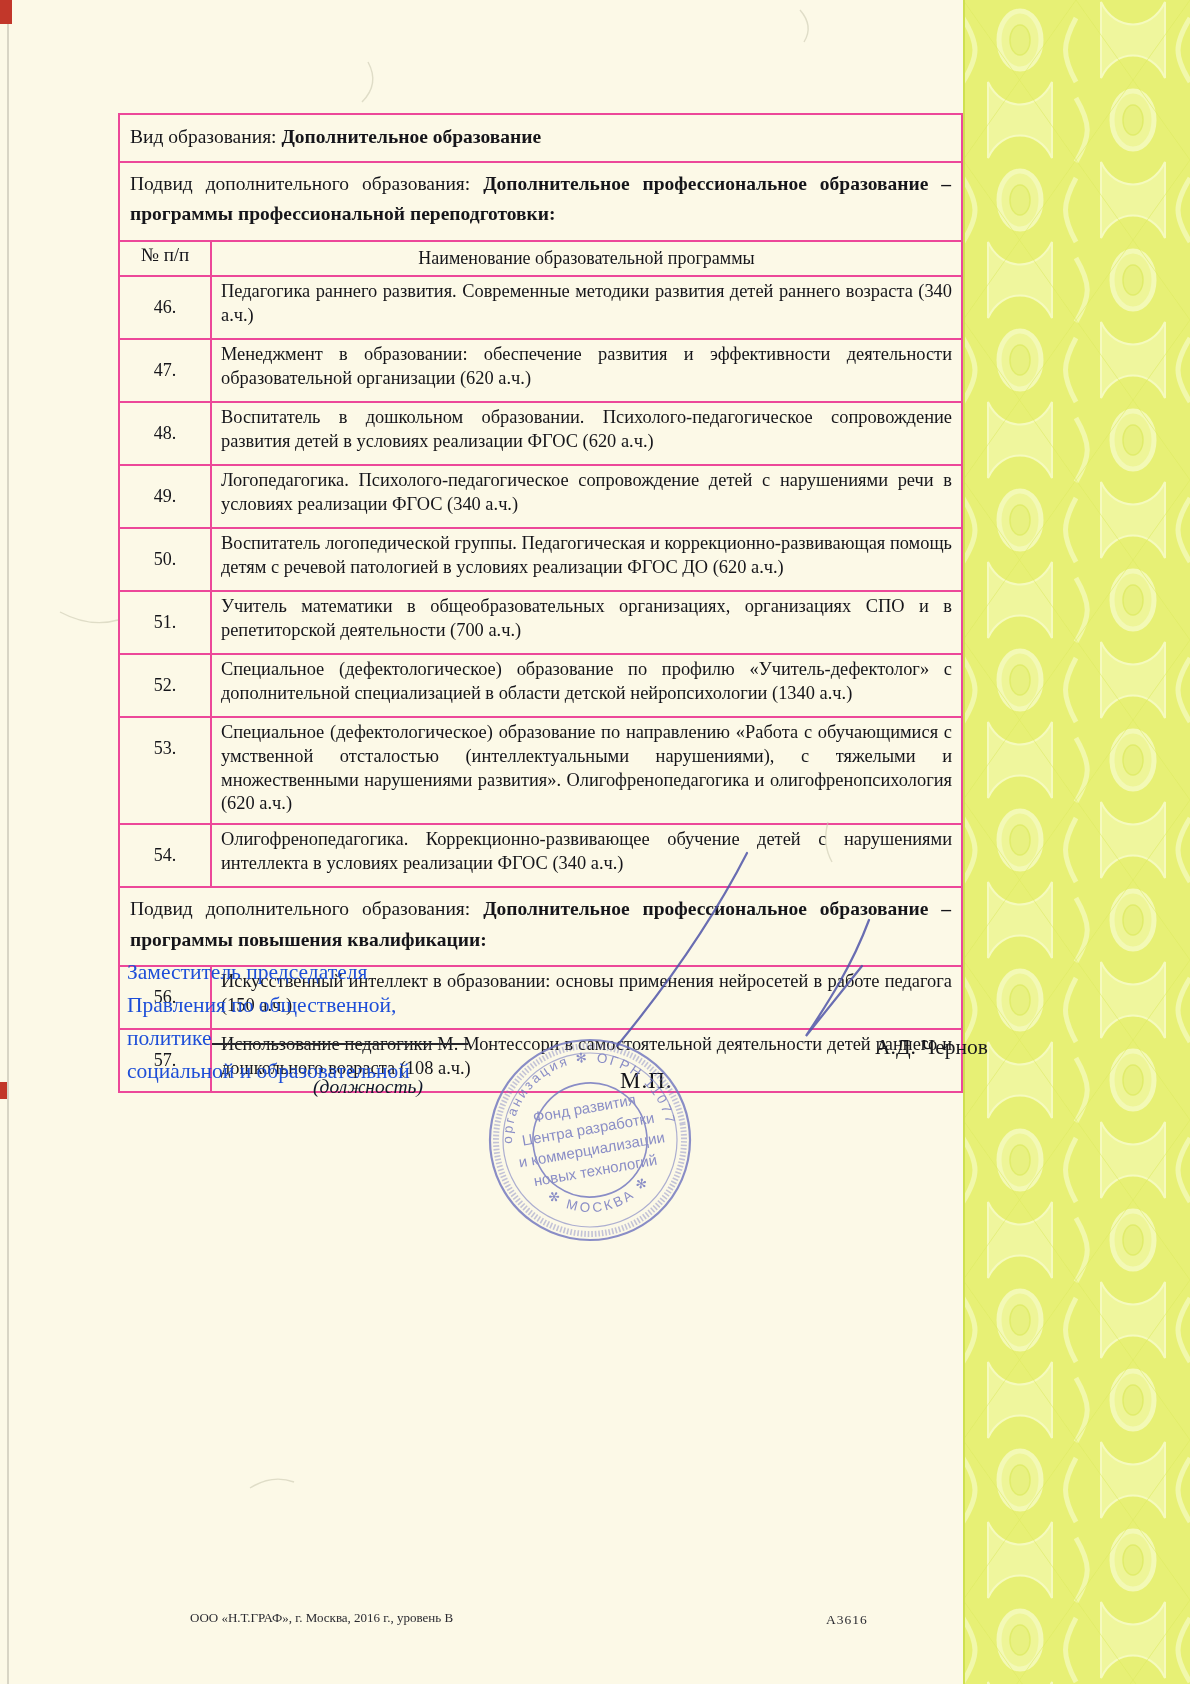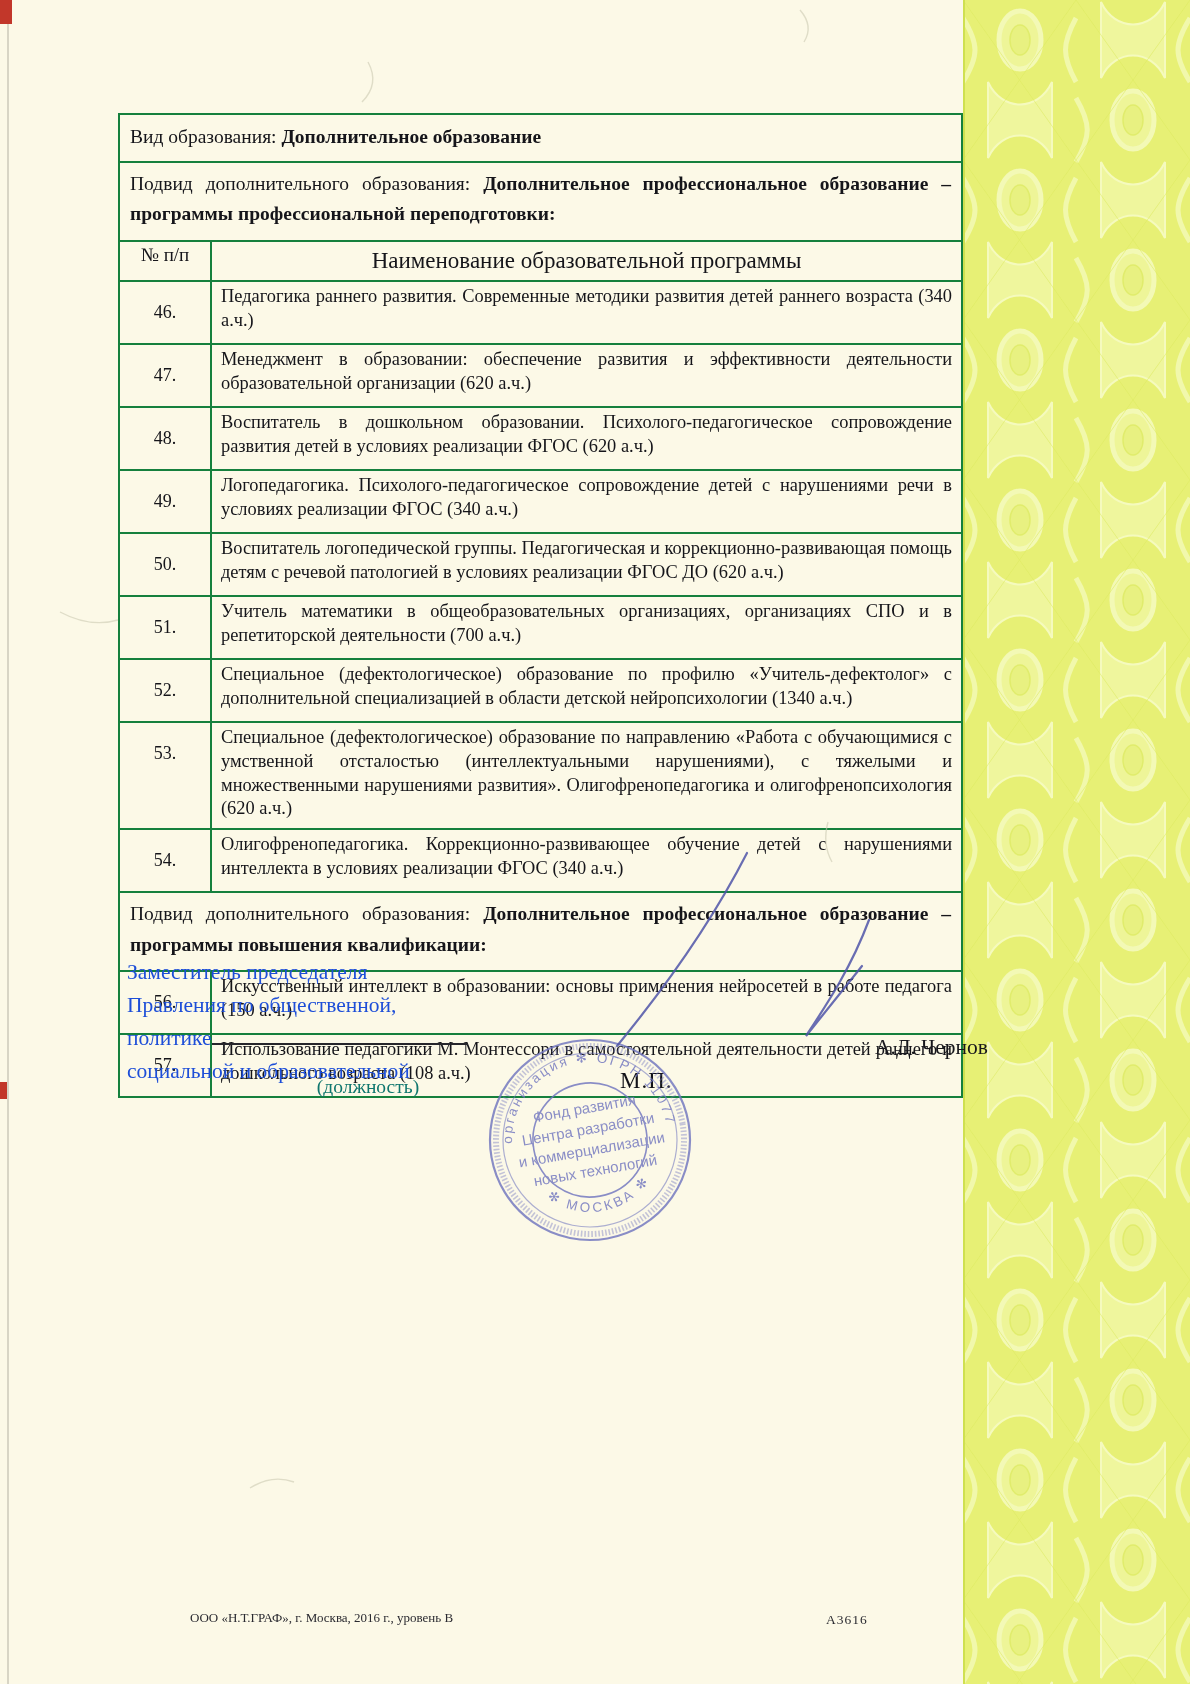--- a/index.html
+++ b/index.html
@@ -4,34 +4,34 @@
 <style>
   html,body{margin:0;padding:0;}
   body{width:1190px;height:1684px;background:#e9e6d6;font-family:"Liberation Serif", serif;}
   .sheet{position:relative;width:1190px;height:1684px;background:#fcf9e7;overflow:hidden;}
   .scan-edge{position:absolute;left:7px;top:0;width:2px;height:100%;background:#c9c6b6;opacity:.7;}
   .red-mark{position:absolute;background:#c2372a;}
 
   
   table.doc{position:absolute;left:118px;top:113px;width:845px;border-collapse:collapse;
             color:#15151a;}
-  table.doc td{border:2px solid #15803d;vertical-align:top;}
+  table.doc td{border:2px solid #ec4899;vertical-align:top;}
   td.full-cell{padding:7px 10px 9px 10px;font-size:19.5px;line-height:1.55;text-align:justify;text-align-last:left;}
   .bold{font-weight:bold;}
   td.colhead-num{width:86px;text-align:center;font-size:19px;padding:2px 2px;}
-  td.colhead-name{text-align:center;font-size:23px;padding:6px 2px;}
+  td.colhead-name{text-align:center;font-size:18px;padding:6px 2px;}
   td.num-cell{width:86px;text-align:center;font-size:18px;padding:20px 2px;}
   td.name-cell{padding:3px 9px 7px 9px;font-size:18.4px;line-height:1.3;text-align:justify;text-align-last:left;}
   td.section-cell{padding:6px 10px 10px 10px;font-size:19.5px;line-height:1.55;text-align:justify;text-align-last:left;}
 
   
   .sig-block{position:absolute;left:127px;top:956px;font-size:21.5px;line-height:33px;color:#1d4ed8;}
   .blank-line{display:inline-block;width:256px;border-bottom:2px solid #26262b;height:20px;}
   .dolzhnost{position:absolute;left:240px;top:1076px;width:256px;text-align:center;
-             font-size:19.5px;color:#0f766e;}
+             font-style:italic;font-size:19.5px;color:#0f172a;}
   .mp{position:absolute;left:620px;top:1068px;font-size:23px;color:#121218;letter-spacing:1px;}
   .signer{position:absolute;left:858px;top:1035px;font-size:21.5px;color:#17171c;margin-left:17px;}
 
   
   .footer-left{position:absolute;left:190px;top:1610px;font-size:13px;color:#2a2a30;}
   .footer-right{position:absolute;left:826px;top:1612px;font-size:13.5px;letter-spacing:1px;color:#2a2a30;}
 
   
   .overlay{position:absolute;left:0;top:0;pointer-events:none;}
   .guilloche{position:absolute;right:0;top:0;}

